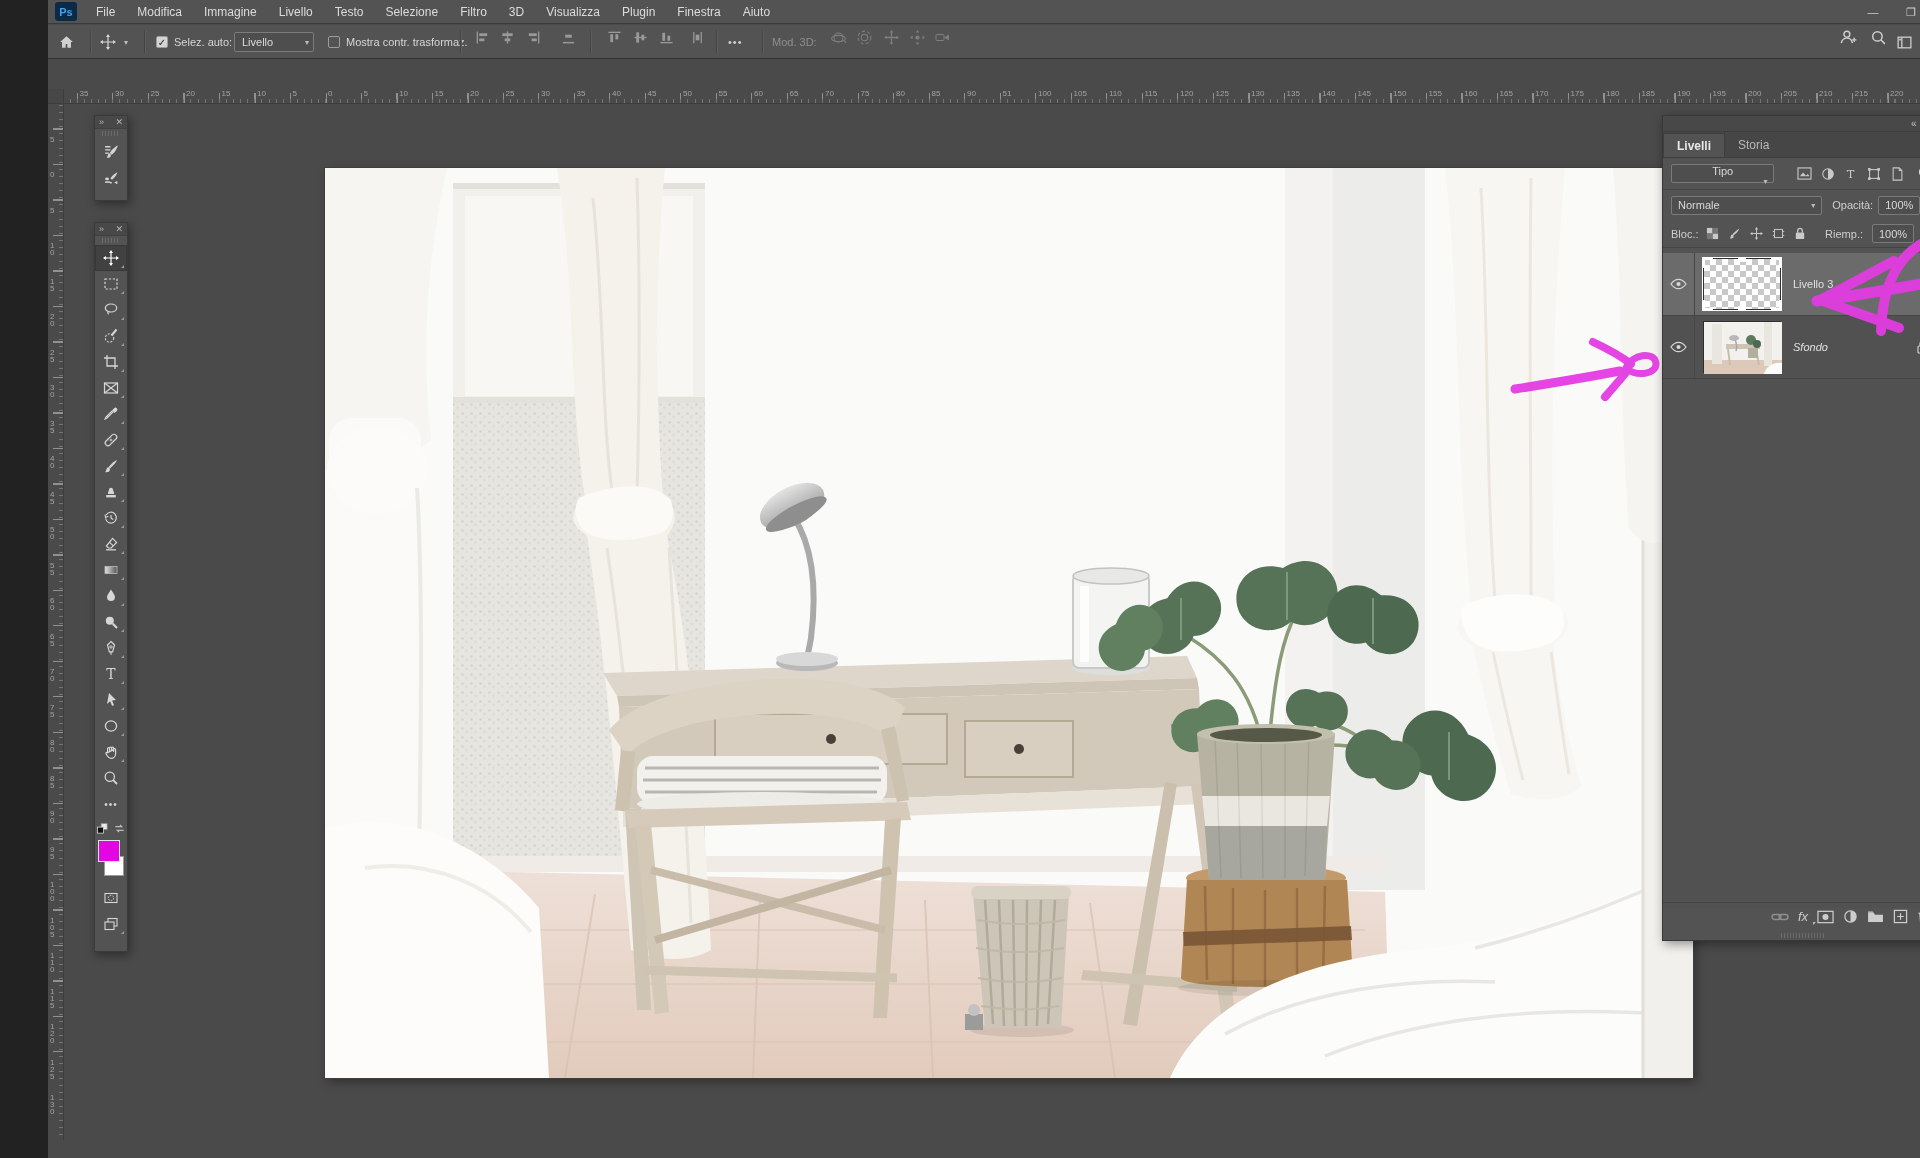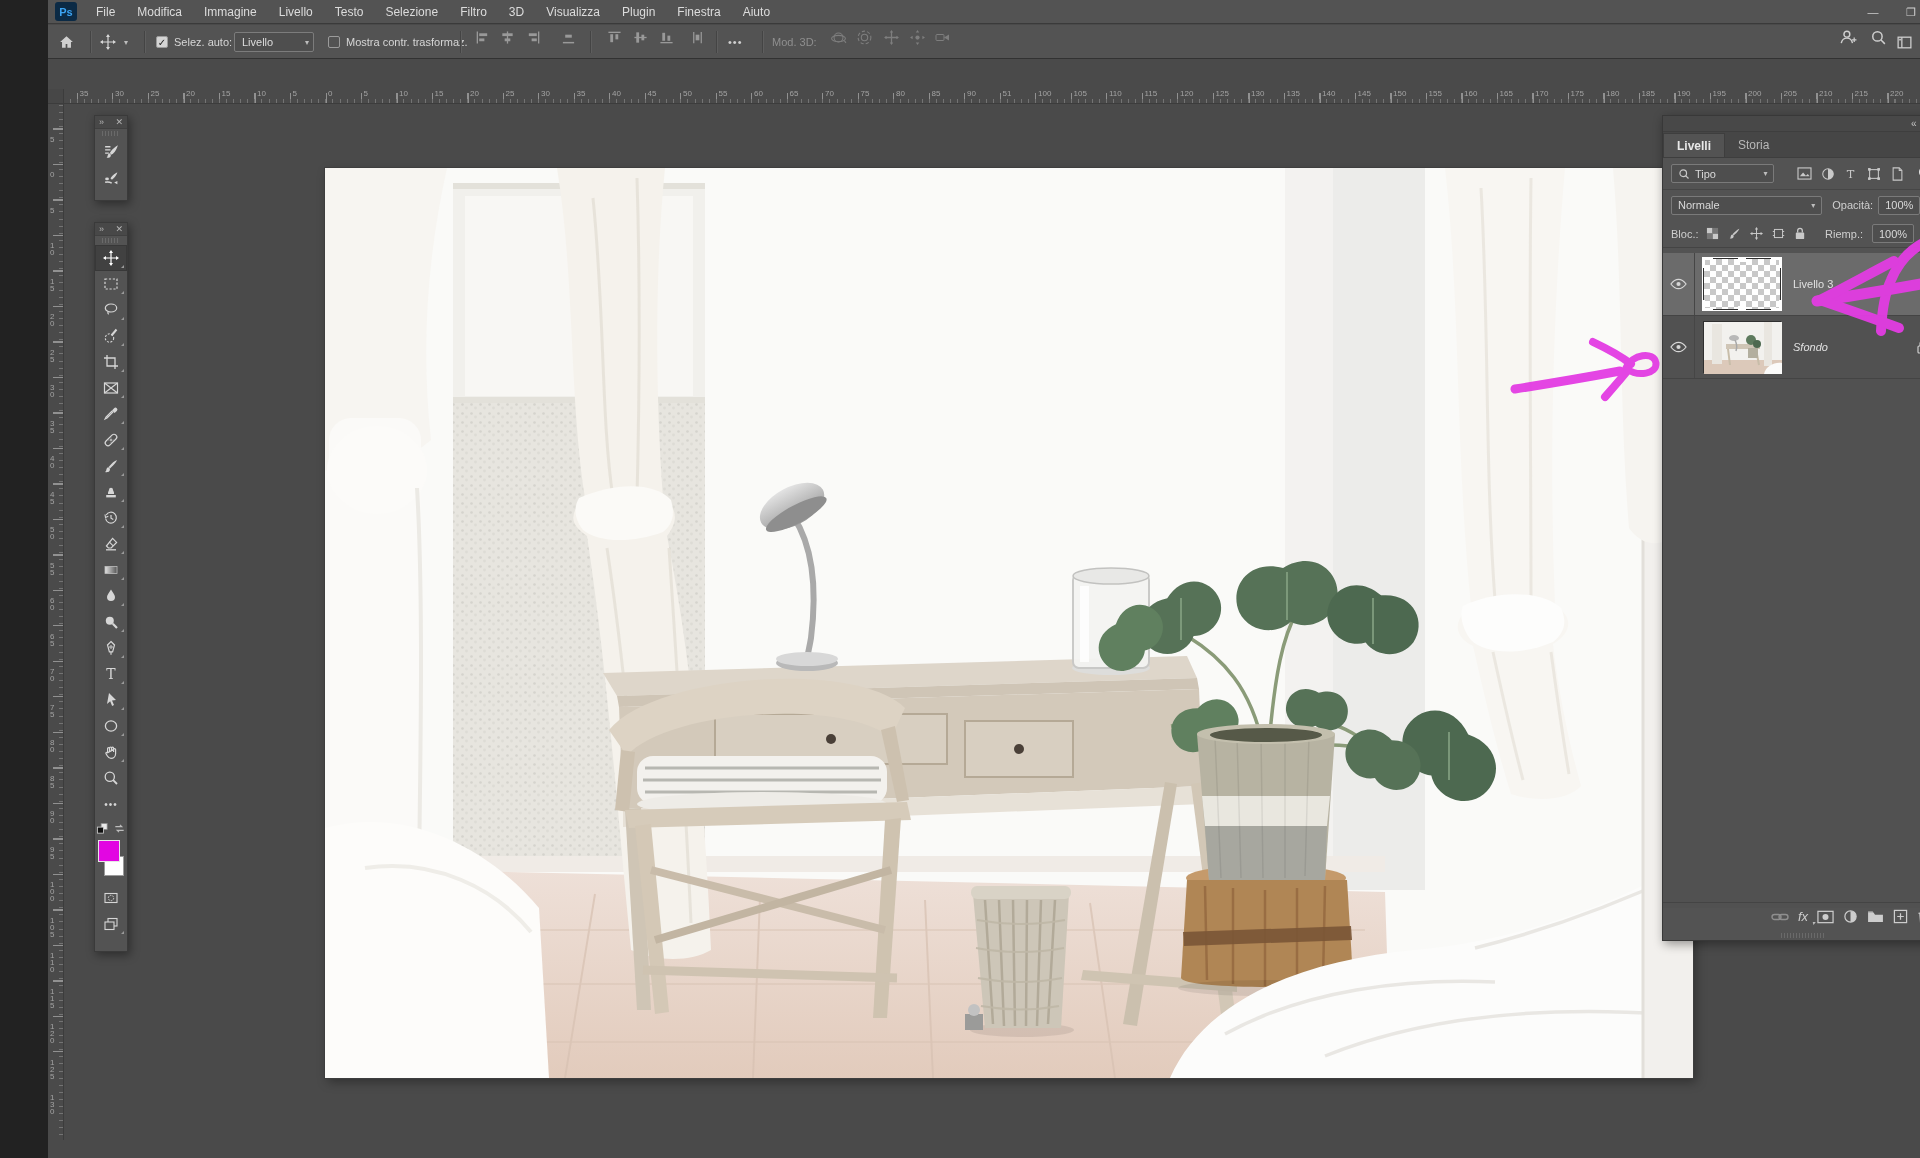--- a/index.html
+++ b/index.html
@@ -783,21 +783,21 @@
       <span>✕</span>
     </div>
     <div id="lp-tabs">
       <span class="lp-tab active">Livelli</span>
       <span class="lp-tab">Storia</span>
       <svg id="lp-menu-ic" width="15" height="13" viewBox="0 0 15 13">
           <path d="M1 2.5h13M1 6.5h13M1 10.5h13" stroke="#c9c9c9" stroke-width="1.6"></path>
         </svg>
     </div>
     <div class="lp-row" id="lp-filter">
-      <span class="small-field" style="width:106px;">
+      <span class="small-field" style="width:106px;flex-direction:column;">
         <svg width="12" height="12" viewBox="0 0 16 16" fill="none" stroke="#c9c9c9" stroke-width="1.6" style="margin-right:5px;">
             <circle cx="7" cy="7" r="4.4"></circle>
             <path d="M10.4 10.4L14 14"></path>
           </svg>
         <span>Tipo</span>
         <span class="chev" style="margin-left:auto;">▾</span>
       </span>
       <span class="lp-ic" style="margin-left:16px;">
         <svg width="15" height="13" viewBox="0 0 16 14" fill="none" stroke="#c9c9c9">
             <rect x="1" y="1" width="14" height="12" stroke-width="1.2"></rect>

